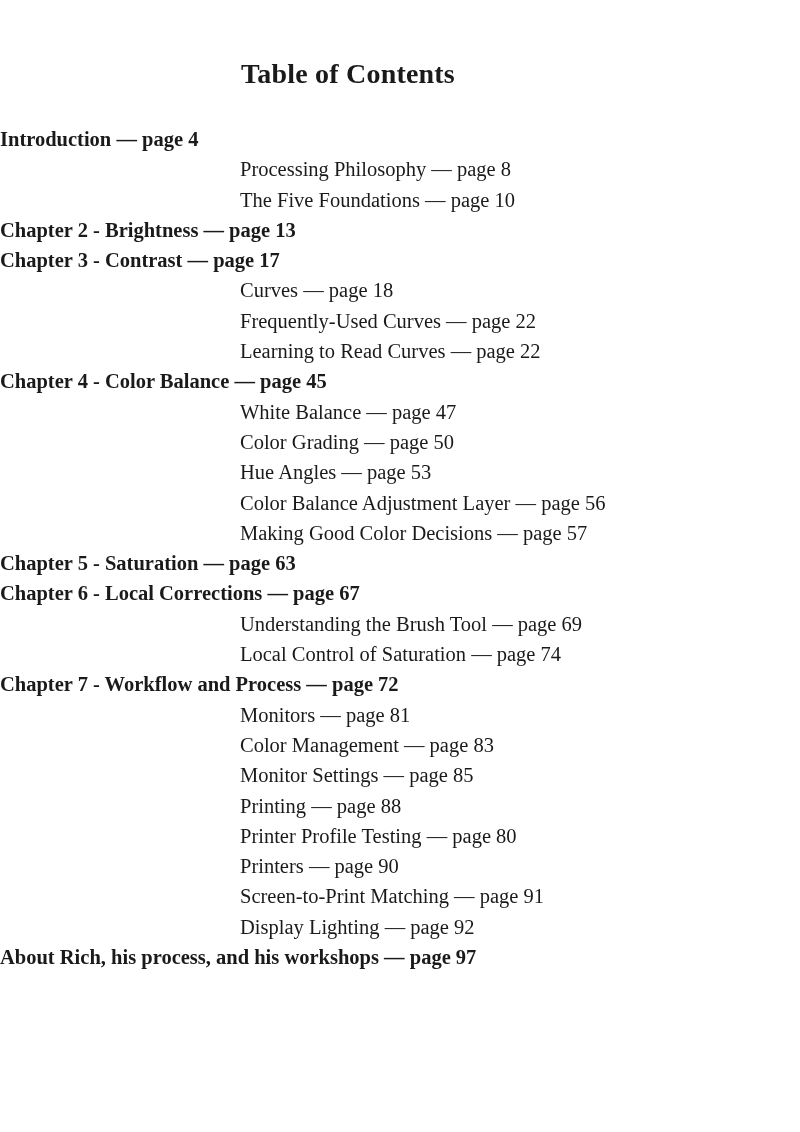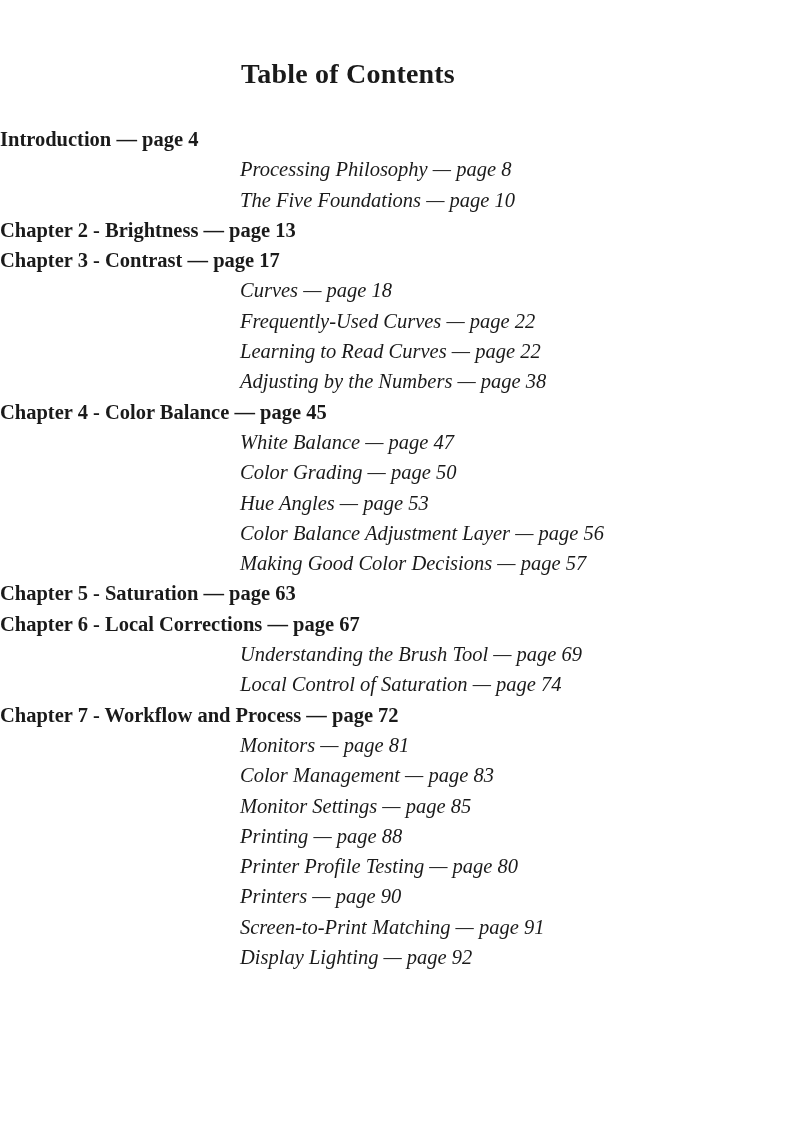--- a/index.html
+++ b/index.html
@@ -39,51 +39,50 @@
     font-size: 20.5px;
     white-space: nowrap;
   }
   .toc-entry.level1 {
     font-weight: bold;
     font-style: normal;
   }
   .toc-entry.level2 {
     padding-left: 240px;
     font-weight: normal;
-    font-style: italic;
   }
 </style>
 </head>
 <body>
 
 <div class="page">
   <h1 class="page-title">Table of Contents</h1>
   <div class="toc-list">
       <div class="toc-entry level1">Introduction — page 4</div>
       <div class="toc-entry level2">Processing Philosophy — page 8</div>
       <div class="toc-entry level2">The Five Foundations — page 10</div>
       <div class="toc-entry level1">Chapter 2 - Brightness — page 13</div>
       <div class="toc-entry level1">Chapter 3 - Contrast — page 17</div>
       <div class="toc-entry level2">Curves — page 18</div>
       <div class="toc-entry level2">Frequently-Used Curves — page 22</div>
       <div class="toc-entry level2">Learning to Read Curves — page 22</div>
-      <div class="toc-entry level2">Adjusting by the Numbers — page 38</div>
       <div class="toc-entry level1">Chapter 4 - Color Balance — page 45</div>
       <div class="toc-entry level2">White Balance — page 47</div>
       <div class="toc-entry level2">Color Grading — page 50</div>
       <div class="toc-entry level2">Hue Angles — page 53</div>
       <div class="toc-entry level2">Color Balance Adjustment Layer — page 56</div>
       <div class="toc-entry level2">Making Good Color Decisions — page 57</div>
       <div class="toc-entry level1">Chapter 5 - Saturation — page 63</div>
       <div class="toc-entry level1">Chapter 6 - Local Corrections — page 67</div>
       <div class="toc-entry level2">Understanding the Brush Tool — page 69</div>
       <div class="toc-entry level2">Local Control of Saturation — page 74</div>
       <div class="toc-entry level1">Chapter 7 - Workflow and Process — page 72</div>
       <div class="toc-entry level2">Monitors — page 81</div>
       <div class="toc-entry level2">Color Management — page 83</div>
       <div class="toc-entry level2">Monitor Settings — page 85</div>
       <div class="toc-entry level2">Printing — page 88</div>
       <div class="toc-entry level2">Printer Profile Testing — page 80</div>
       <div class="toc-entry level2">Printers — page 90</div>
       <div class="toc-entry level2">Screen-to-Print Matching — page 91</div>
       <div class="toc-entry level2">Display Lighting — page 92</div>
+      <div class="toc-entry level1">About Rich, his process, and his workshops — page 97</div>
     </div>
 </div>
 
 </body></html>

